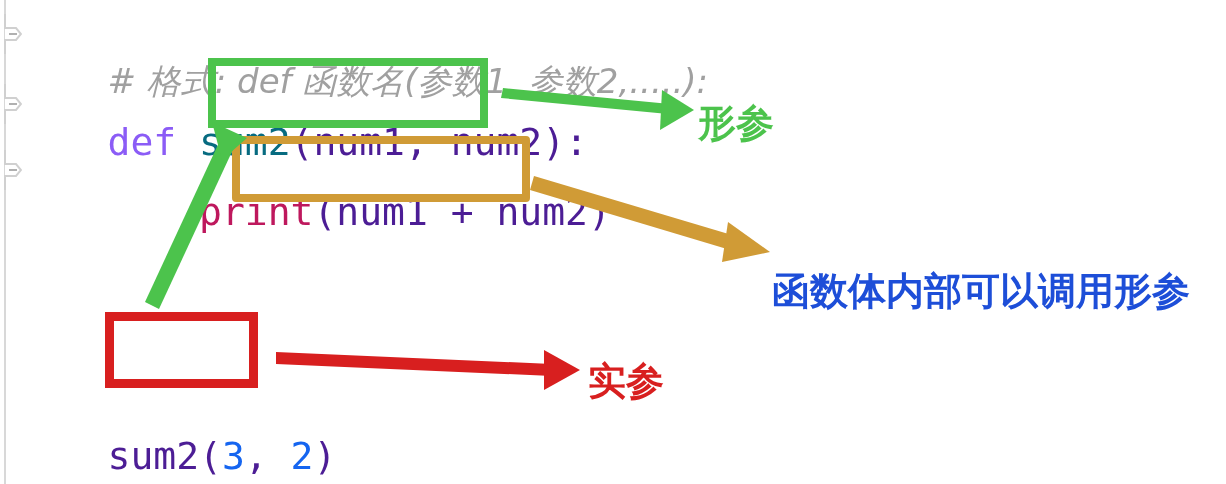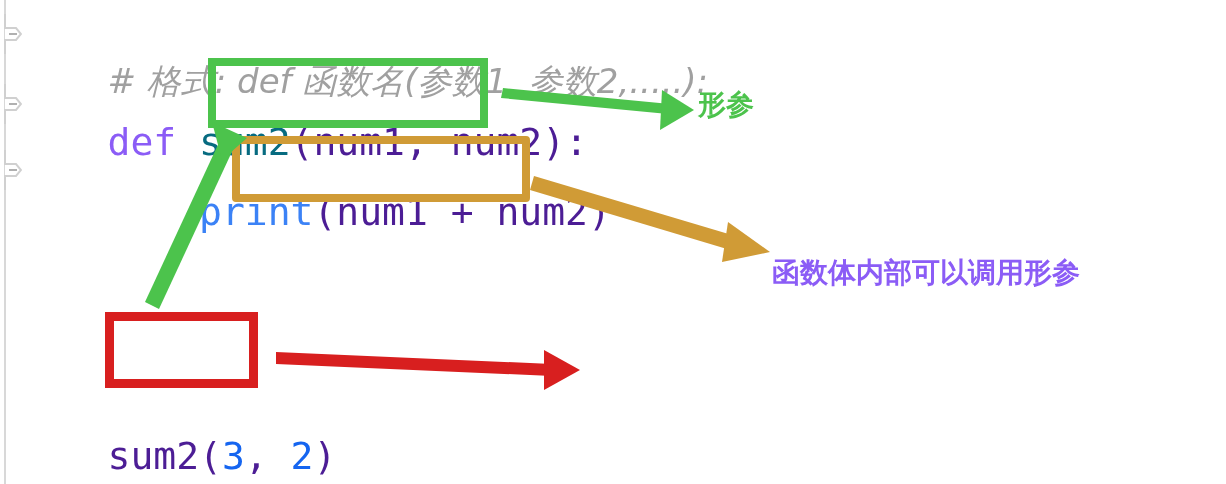--- a/index.html
+++ b/index.html
@@ -44,46 +44,47 @@
     letter-spacing: 0px;
   }
   .tok-comment {
     color: #a0a0a0;
     font-style: italic;
     font-family: "DejaVu Sans", "Liberation Sans", sans-serif;
     font-size: 34px;
   }
   .tok-kw      { color: #8b5cf6; }
   .tok-fname   { color: #076b80; }
-  .tok-builtin { color: #3b82f6; }
+  .tok-builtin { color: #be185d; }
   .tok-num     { color: #1565f0; }
   .tok-plain   { color: #4c1d95; }
 
   
   .anno-box {
     position: absolute;
     box-sizing: border-box;
     background: transparent;
     border-style: solid;
   }
   .box-green  { border-color: #4cc34c; border-width: 8px; }
   .box-orange { border-color: #d09b36; border-width: 8px; border-radius: 4px; }
   .box-red    { border-color: #d81f1f; border-width: 9px; }
 
   
   .anno-label {
     position: absolute;
     white-space: nowrap;
-    font-family: Liberation Mono, monospace;
+    font-family: Liberation Sans, sans-serif;
     font-weight: bold;
-    font-size: 28px;
+    font-size: 38px;
     line-height: 46px;
+    margin-top: 16px;
   }
   .label-green  { color: #4cc34c; }
-  .label-orange { color: #8b5cf6; text-align: right; }
+  .label-orange { color: #1d4ed8; text-align: right; }
   .label-red    { color: #d81f1f; }
 
   
   .arrow-layer {
     position: absolute;
     left: 0; top: 0;
     width: 1226px;
     height: 484px;
     pointer-events: none;
   }
@@ -157,14 +158,15 @@
     <g>
       <path d="M276 352 L552 364 L552 376 L276 364 Z" fill="#d81f1f"></path>
       <path d="M544 350 L580 370 L544 390 Z" fill="#d81f1f"></path>
     </g>
   </svg>
 
   <div class="anno-label label-green" style="left:698px; top:84px;">形参</div>
 
   <div class="anno-label label-orange" style="left:772px; top:252px;">函数体内部可以调用形参</div>
 
+  <div class="anno-label label-red" style="left:588px; top:342px;">实参</div>
 
 </div>
 
 </body></html>

